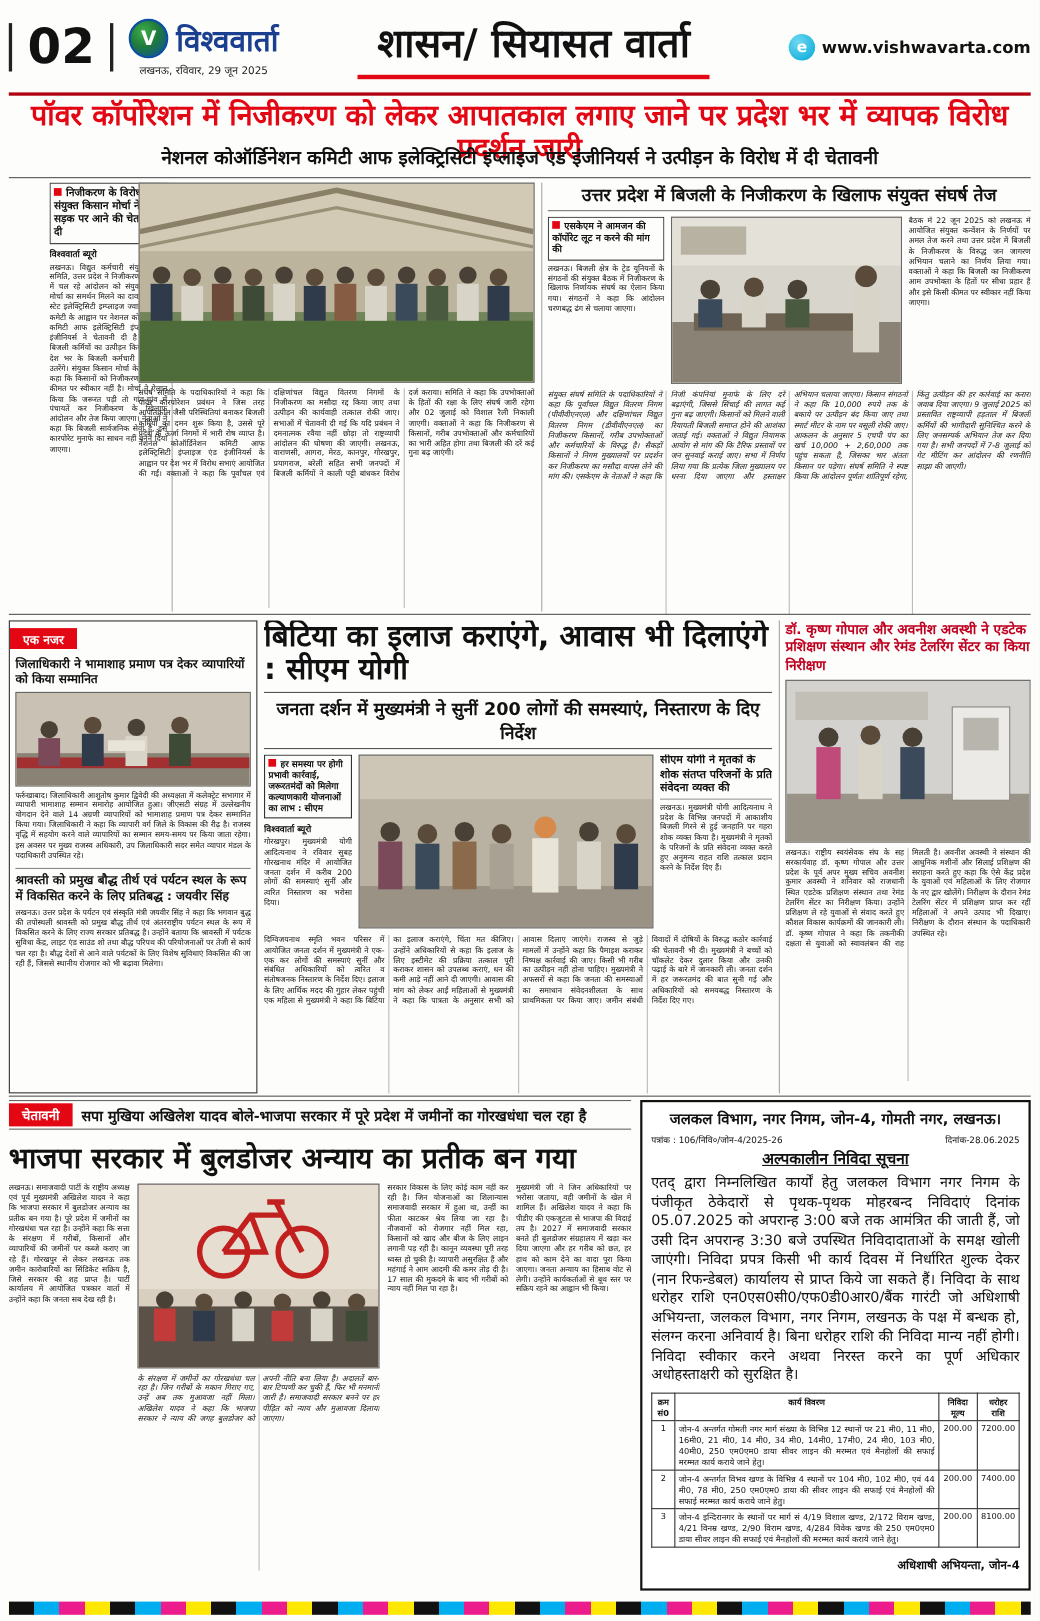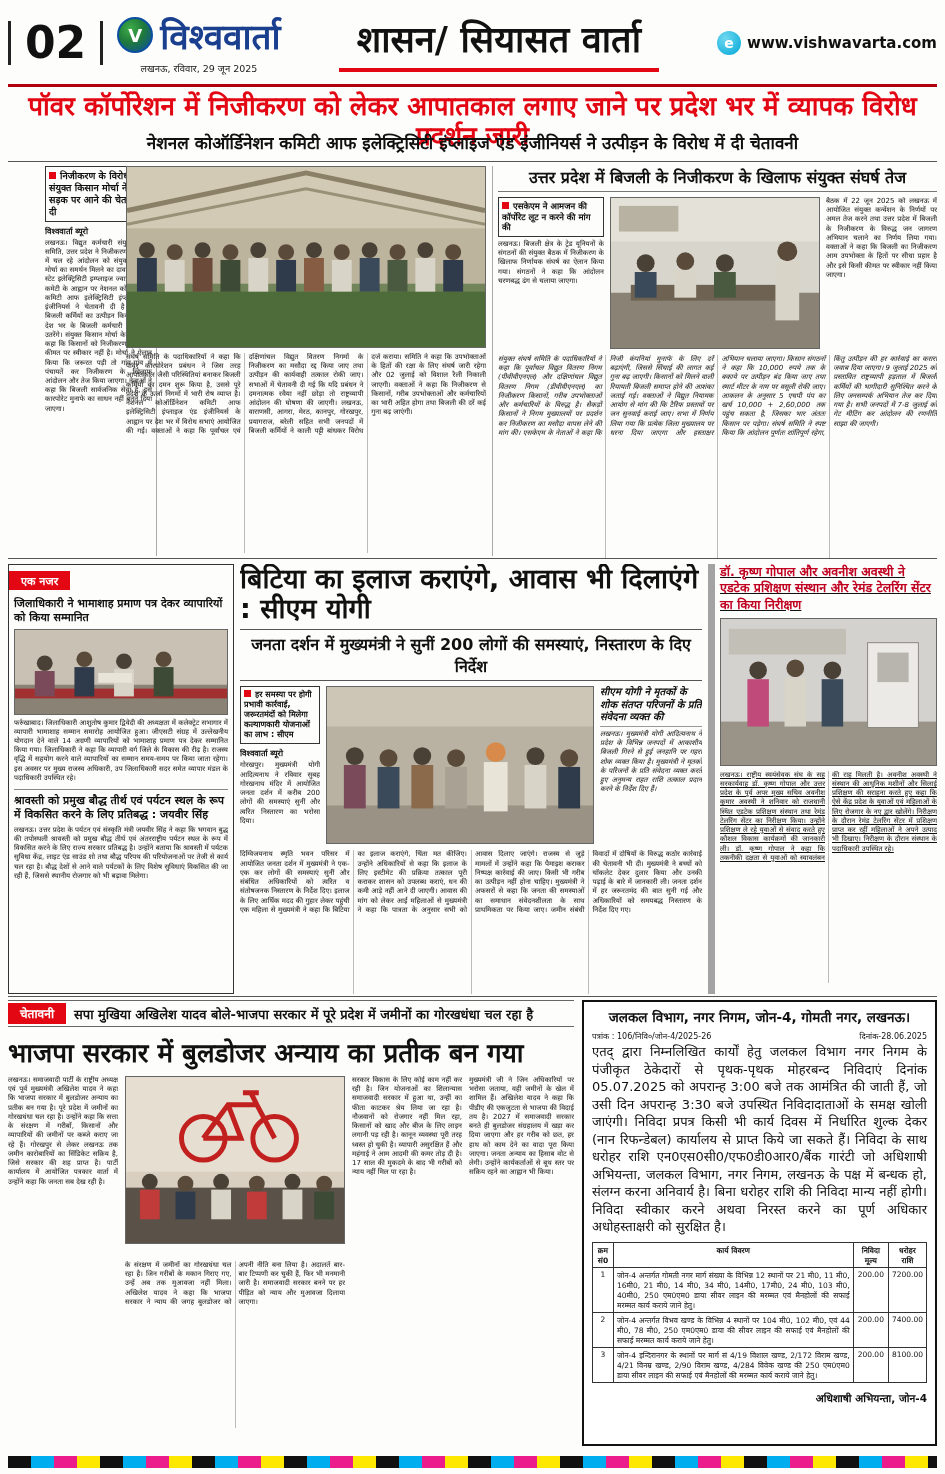--- a/index.html
+++ b/index.html
@@ -5,21 +5,21 @@
   * { margin:0; padding:0; box-sizing:border-box; }
   body { background:#e8e8e8; font-family:"DejaVu Sans","Liberation Sans",sans-serif; }
   .page { position:relative; width:945px; height:1474px; background:#fdfdfb; margin:0 auto; overflow:hidden; color:#111; }
 
   
   .header { position:absolute; left:8px; top:6px; width:929px; height:74px; display:flex; align-items:center; }
   .pageno { font-size:44px; font-weight:bold; padding:0 14px; border-left:3px solid #222; border-right:3px solid #222; line-height:1; }
   .brand { display:flex; flex-direction:column; align-items:center; margin-left:14px; }
   .brand-row { display:flex; align-items:center; gap:7px; }
   .logo-circle { width:36px; height:36px; border-radius:50%; background:radial-gradient(circle at 35% 30%, #3fae49 0%, #1f7a3a 45%, #0b4ea2 100%); color:#fff; display:flex; align-items:center; justify-content:center; font-weight:bold; font-size:18px; border:2px solid #0b4ea2; }
-  .brand-name { font-size:35px; font-weight:bold; color:#1a3f8f; }
+  .brand-name { font-size:27px; font-weight:bold; color:#1a3f8f; }
   .dateline { font-size:9.5px; margin-top:3px; color:#222; }
   .section-title { flex:1; text-align:center; }
   .section-title span { display:inline-block; font-size:36px; font-weight:bold; border-bottom:4px solid #e30613; padding:0 18px 5px; }
   .website { display:flex; align-items:center; gap:6px; font-weight:bold; font-size:15px; color:#111; }
   .e-circle { width:24px; height:24px; border-radius:50%; background:radial-gradient(circle at 35% 30%, #6fd8f0, #00a7d8); color:#fff; display:flex; align-items:center; justify-content:center; font-weight:bold; font-size:14px; }
 
   .rule-red { position:absolute; left:8px; top:84px; width:929px; height:3px; background:#b00010; }
   .hrule { position:absolute; left:8px; width:929px; height:1px; background:#555; }
 
   .main-headline { position:absolute; left:8px; top:92px; width:929px; text-align:center; font-size:26px; font-weight:bold; color:#e30613; line-height:1.15; }
@@ -54,38 +54,38 @@
   .ek-head { font-size:11px; font-weight:bold; line-height:1.25; margin:3px 0 4px; }
   .ek-photo { width:100%; height:86px; }
   .ek-div { border-top:1px solid #888; margin:6px 0 4px; }
   .cm { position:absolute; left:232px; top:0; width:462px; height:100%; overflow:hidden; }
   .cm-head { font-size:27px; font-weight:bold; line-height:1.12; }
   .cm-sub { border-top:1px solid #555; border-bottom:1px solid #555; padding:3px 0; margin:5px 0; font-size:16px; font-weight:bold; text-align:center; }
   .cm-mid { display:flex; gap:6px; height:158px; }
   .cm-colA { width:80px; overflow:hidden; }
   .cm-box { border:1px solid #333; padding:3px; font-size:8px; font-weight:bold; line-height:1.25; }
   .cm-photo { width:268px; height:158px; flex:none; }
-  .cm-colB { flex:1; overflow:hidden;font-style:italic; }
+  .cm-colB { flex:1; overflow:hidden; }
   .cm-colB-head { font-size:10px; font-weight:bold; line-height:1.25; border-bottom:1px solid #999; padding-bottom:2px; margin-bottom:3px; }
   .cm-cols { margin-top:6px; column-count:4; column-gap:8px; column-rule:1px solid #bbb; height:178px; overflow:hidden; }
-  .inspect { position:absolute; left:700px; top:0; width:229px; height:100%; border-left:7px solid #a3a3a3; padding-left:5px; overflow:hidden;text-decoration:underline; }
+  .inspect { position:absolute; left:700px; top:0; width:229px; height:100%; border-left:1px solid #a3a3a3; padding-left:5px; overflow:hidden; }
   .inspect-head { color:#c00020; font-size:12.5px; font-weight:bold; line-height:1.3; }
   .inspect-photo { width:100%; height:148px; margin:5px 0; }
   .inspect-body { column-count:2; column-gap:7px; column-rule:1px solid #bbb; height:212px; overflow:hidden; }
 
   
   .row3 { position:absolute; left:8px; top:1000px; width:929px; height:446px; }
   .sp { position:absolute; left:0; top:0; width:566px; height:100%; overflow:hidden; }
   .sp-strap-row { display:flex; align-items:center; gap:8px; border-top:1px solid #666; border-bottom:1px solid #666; padding:2px 0; }
   .sp-tab { background:#e30613; color:#fff; font-weight:bold; font-size:12px; padding:2px 12px; flex:none; }
   .sp-strap { font-size:13px; font-weight:bold; }
   .sp-head { font-size:26px; font-weight:bold; margin:7px 0 6px; }
   .sp-content { display:flex; gap:7px; height:352px; }
   .sp-colA { width:110px; overflow:hidden; }
-  .sp-mid { width:220px; flex:none; display:flex; flex-direction:column; gap:17px; }
+  .sp-mid { width:220px; flex:none; display:flex; flex-direction:column; gap:5px;font-style:italic; }
   .sp-photo { height:168px; flex:none; }
   .sp-mid-text { flex:1; column-count:2; column-gap:7px; column-rule:1px solid #bbb; overflow:hidden; }
   .sp-colD { width:110px; overflow:hidden; }
   .sp-colE { flex:1; overflow:hidden; }
   .tender { position:absolute; left:574px; top:0; width:355px; height:100%; border:2px solid #111; padding:6px 8px; overflow:hidden; background:#fff; }
   .tender-org { text-align:center; font-weight:bold; font-size:13.5px; }
   .tender-meta { display:flex; justify-content:space-between; font-size:8px; margin:4px 0 2px; }
   .tender-title { text-align:center; font-weight:bold; font-size:14px; text-decoration:underline; margin:2px 0 5px; }
   .tender-intro { font-size:13px; text-align:justify; line-height:1.35; }
   .tender-table { width:100%; border-collapse:collapse; margin-top:6px; font-size:7.5px; }
@@ -330,20 +330,21 @@
         <div class="sp-colE smalltext">मुख्यमंत्री जी ने जिन अधिकारियों पर भरोसा जताया, वही जमीनों के खेल में शामिल हैं। अखिलेश यादव ने कहा कि पीडीए की एकजुटता से भाजपा की विदाई तय है। 2027 में समाजवादी सरकार बनते ही बुलडोजर संग्रहालय में खड़ा कर दिया जाएगा और हर गरीब को छत, हर हाथ को काम देने का वादा पूरा किया जाएगा। जनता अन्याय का हिसाब वोट से लेगी। उन्होंने कार्यकर्ताओं से बूथ स्तर पर सक्रिय रहने का आह्वान भी किया।</div>
       </div>
     </div>
 
     <div class="tender">
       <div class="tender-org">जलकल विभाग, नगर निगम, जोन-4, गोमती नगर, लखनऊ।</div>
       <div class="tender-meta">
         <span>पत्रांक : 106/निवि०/जोन-4/2025-26</span>
         <span>दिनांक-28.06.2025</span>
       </div>
+      <div class="tender-title">अल्पकालीन निविदा सूचना</div>
       <div class="tender-intro">एतद् द्वारा निम्नलिखित कार्यों हेतु जलकल विभाग नगर निगम के पंजीकृत ठेकेदारों से पृथक-पृथक मोहरबन्द निविदाएं दिनांक 05.07.2025 को अपरान्ह 3:00 बजे तक आमंत्रित की जाती हैं, जो उसी दिन अपरान्ह 3:30 बजे उपस्थित निविदादाताओं के समक्ष खोली जाएंगी। निविदा प्रपत्र किसी भी कार्य दिवस में निर्धारित शुल्क देकर (नान रिफन्डेबल) कार्यालय से प्राप्त किये जा सकते हैं। निविदा के साथ धरोहर राशि एन0एस0सी0/एफ0डी0आर0/बैंक गारंटी जो अधिशाषी अभियन्ता, जलकल विभाग, नगर निगम, लखनऊ के पक्ष में बन्धक हो, संलग्न करना अनिवार्य है। बिना धरोहर राशि की निविदा मान्य नहीं होगी। निविदा स्वीकार करने अथवा निरस्त करने का पूर्ण अधिकार अधोहस्ताक्षरी को सुरक्षित है।</div>
       <table class="tender-table">
         <thead>
           <tr>
             <th>क्रम सं0</th>
             <th>कार्य विवरण</th>
             <th>निविदा मूल्य</th>
             <th>धरोहर राशि</th>
           </tr>
         </thead>

